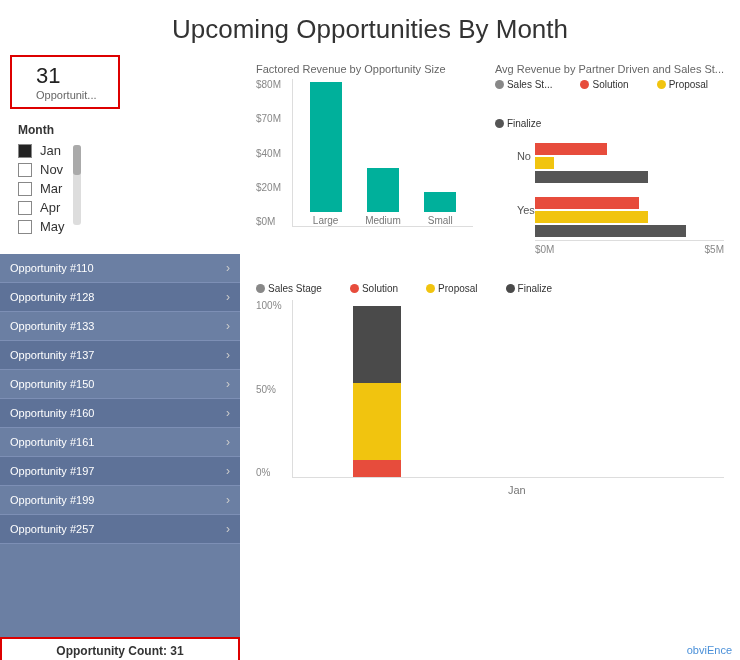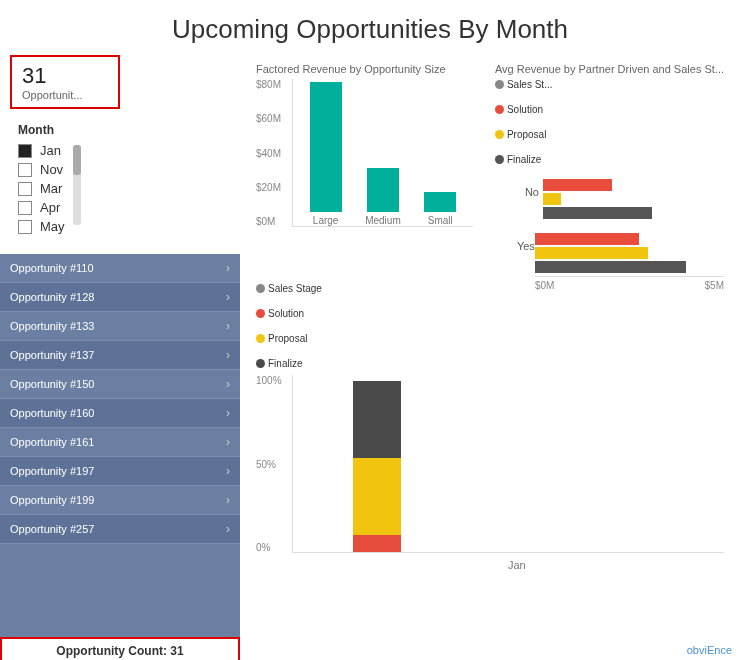--- a/index.html
+++ b/index.html
@@ -30,21 +30,21 @@
     .left-panel {
       width: 240px;
       display: flex;
       flex-direction: column;
       padding: 0;
     }
 
     .kpi-card {
       border: 2px solid #d00;
       margin: 0 10px 10px 10px;
-      padding: 6px 10px;
+      padding: 6px 24px;
       width: 110px;
     }
     .kpi-number {
       font-size: 22px;
       font-weight: 400;
       color: #222;
     }
     .kpi-label {
       font-size: 11px;
       color: #666;
@@ -191,24 +191,23 @@
       background: #00b09b;
     }
     .bar-label {
       font-size: 10px;
       color: #777;
       margin-top: 3px;
       white-space: nowrap;
     }
     .legend-row {
       display: flex;
-      gap: 14px;
+      gap: 28px;
       margin-bottom: 6px;
       flex-wrap: wrap;
-      flex-direction: column;
     }
     .legend-item {
       display: flex;
       align-items: center;
       font-size: 10px;
       color: #333;
     }
     .legend-dot {
       width: 9px;
       height: 9px;
@@ -366,21 +365,21 @@
 
     <div class="charts-top">
 
       <div class="chart-box">
         <div class="chart-title">Factored Revenue by Opportunity Size</div>
         <div class="bar-chart-area">
           <div class="bar-chart-yaxis">
             <span>$0M</span>
             <span>$20M</span>
             <span>$40M</span>
-            <span>$60M</span>
+            <span>$70M</span>
             <span>$80M</span>
           </div>
           <div class="bar-chart-canvas">
             <div class="bar-group">
               <div class="bar-rect" style="height:130px; background:#00b09b;"></div>
               <div class="bar-label">Large</div>
             </div>
             <div class="bar-group">
               <div class="bar-rect" style="height:44px; background:#00b09b;"></div>
               <div class="bar-label">Medium</div>
@@ -409,21 +408,21 @@
             <span>Proposal</span>
           </div>
           <div class="legend-item">
             <div class="legend-dot" style="background:#555;"></div>
             <span>Finalize</span>
           </div>
         </div>
 
         <div style="position:relative; height:120px;">
 
-          <div style="position:absolute; top:8px; left:8px; right:0;">
+          <div style="position:absolute; top:8px; left:0; right:0;">
             <div style="position:absolute; left:22px; top:7px; font-size:11px; color:#555;">No</div>
             <div style="margin-left:40px; display:flex; flex-direction:column; gap:2px;">
               <div style="height:12px; background:#e74c3c; width:38%;"></div>
               <div style="height:12px; background:#f1c40f; width:10%;"></div>
               <div style="height:12px; background:#555; width:60%;"></div>
             </div>
           </div>
 
           <div style="position:absolute; top:62px; left:0; right:0;">
             <div style="position:absolute; left:22px; top:7px; font-size:11px; color:#555;">Yes</div>

